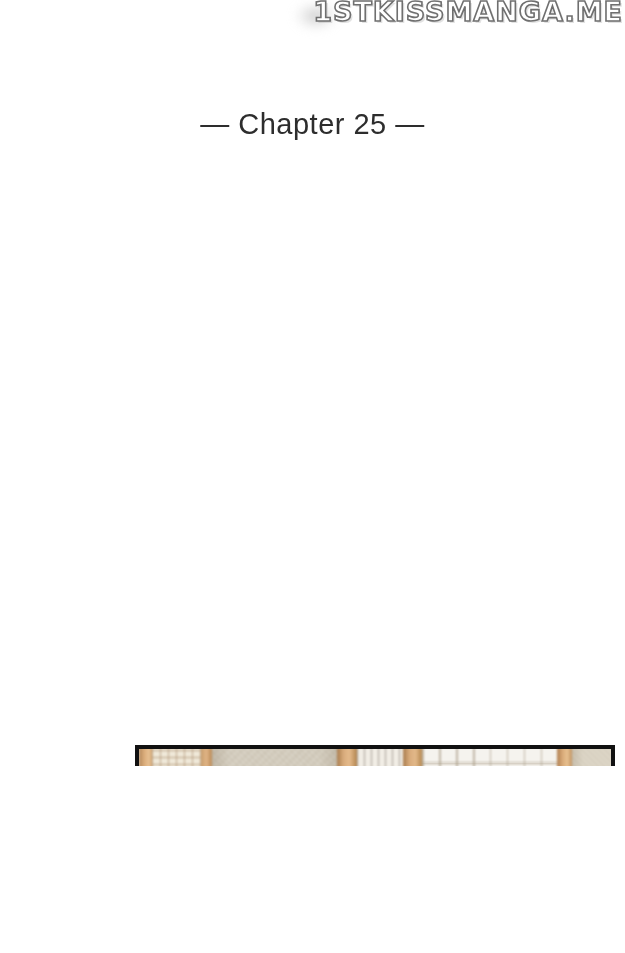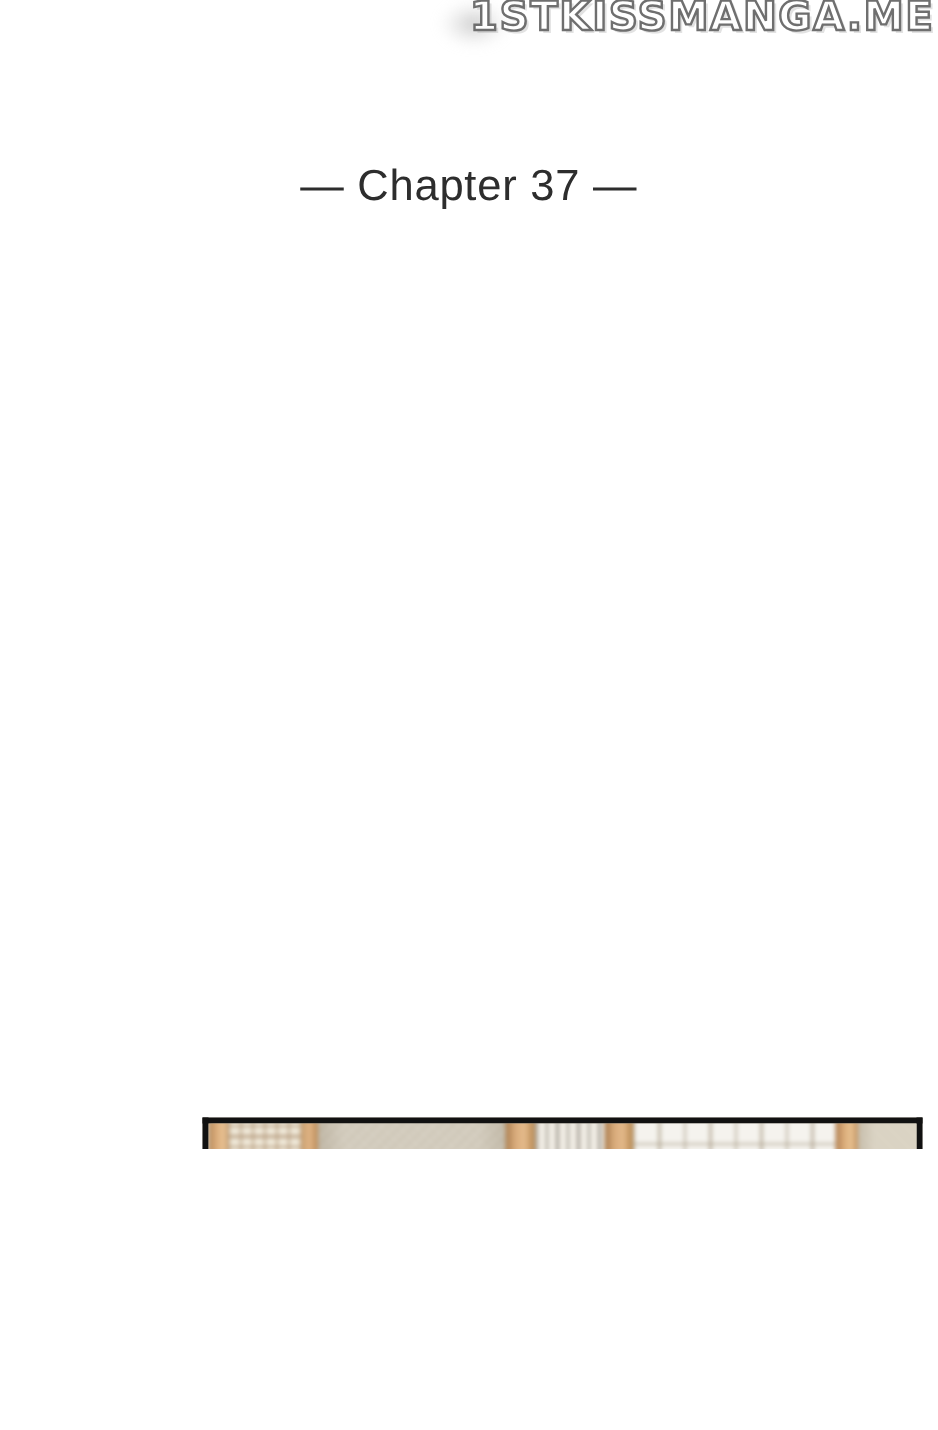--- a/index.html
+++ b/index.html
@@ -98,21 +98,21 @@
   .bubble-line.l2{top:92px;}
 </style>
 </head>
 <body>
 
 <div class="stage">
 
   <div class="wm-smudge"></div>
   <div class="watermark">1STKISSMANGA.ME</div>
 
-  <div class="chapter-title">— Chapter 37 —</div>
+  <div class="chapter-title">— Chapter 25 —</div>
 
   <div class="panel">
     <div class="art-bg">
       <div class="left-post"></div>
       <div class="left-door">
         <div class="v-stripes"></div>
         <div class="grid-top"></div>
         <div class="grid-bottom"></div>
       </div>
       <div class="post-2"></div>

